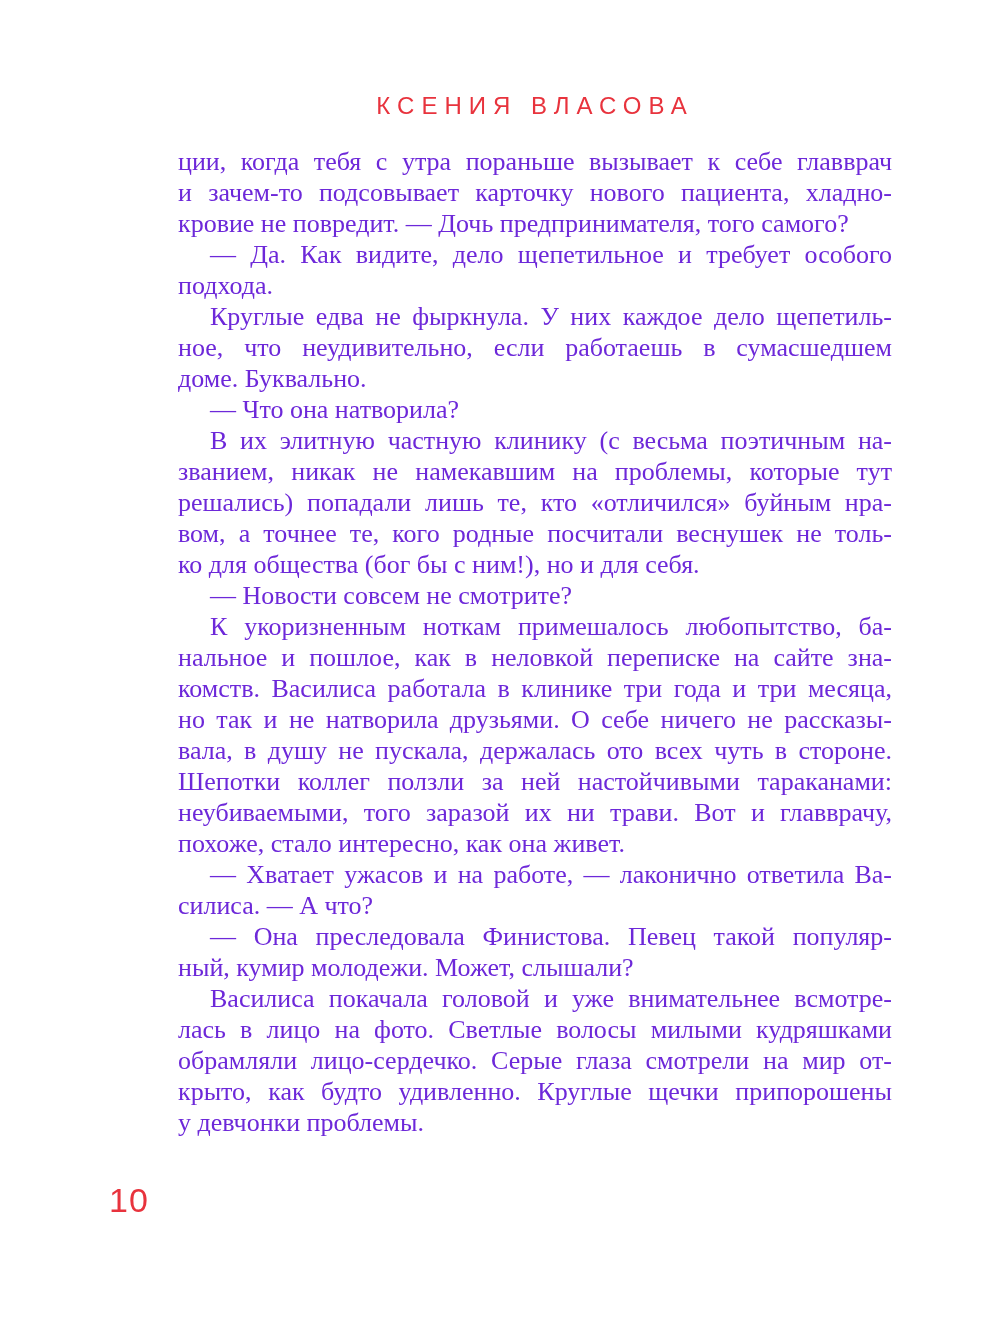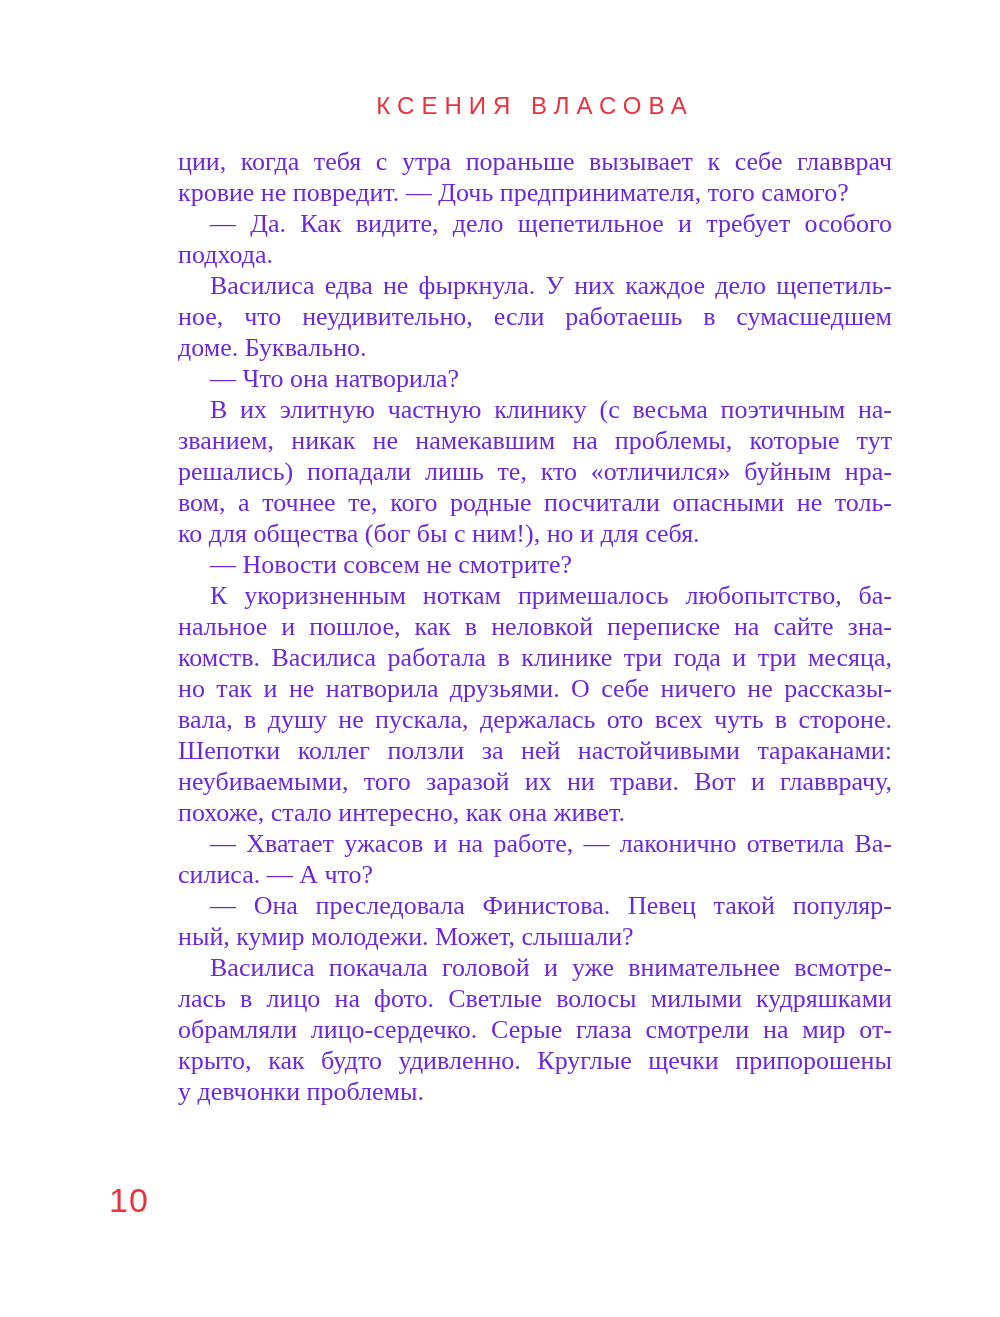--- a/index.html
+++ b/index.html
@@ -65,31 +65,32 @@
   }
 </style>
 </head>
 <body>
 
 <div class="page">
   <div class="running-header">КСЕНИЯ ВЛАСОВА</div>
 
   <div class="text-block" id="text-block">
       <div class="line">ции, когда тебя с утра пораньше вызывает к себе главврач</div>
+      <div class="line">и зачем-то подсовывает карточку нового пациента, хладно-</div>
       <div class="line last">кровие не повредит. — Дочь предпринимателя, того самого?</div>
       <div class="line indent">— Да. Как видите, дело щепетильное и требует особого</div>
       <div class="line last">подхода.</div>
-      <div class="line indent">Василиса едва не фыркнула. У них каждое дело щепетиль-</div>
+      <div class="line indent">Круглые едва не фыркнула. У них каждое дело щепетиль-</div>
       <div class="line">ное, что неудивительно, если работаешь в сумасшедшем</div>
       <div class="line last">доме. Буквально.</div>
       <div class="line last indent">— Что она натворила?</div>
       <div class="line indent">В их элитную частную клинику (с весьма поэтичным на-</div>
       <div class="line">званием, никак не намекавшим на проблемы, которые тут</div>
       <div class="line">решались) попадали лишь те, кто «отличился» буйным нра-</div>
-      <div class="line">вом, а точнее те, кого родные посчитали опасными не толь-</div>
+      <div class="line">вом, а точнее те, кого родные посчитали веснушек не толь-</div>
       <div class="line last">ко для общества (бог бы с ним!), но и для себя.</div>
       <div class="line last indent">— Новости совсем не смотрите?</div>
       <div class="line indent">К укоризненным ноткам примешалось любопытство, ба-</div>
       <div class="line">нальное и пошлое, как в неловкой переписке на сайте зна-</div>
       <div class="line">комств. Василиса работала в клинике три года и три месяца,</div>
       <div class="line">но так и не натворила друзьями. О себе ничего не рассказы-</div>
       <div class="line">вала, в душу не пускала, держалась ото всех чуть в стороне.</div>
       <div class="line">Шепотки коллег ползли за ней настойчивыми тараканами:</div>
       <div class="line">неубиваемыми, того заразой их ни трави. Вот и главврачу,</div>
       <div class="line last">похоже, стало интересно, как она живет.</div>

